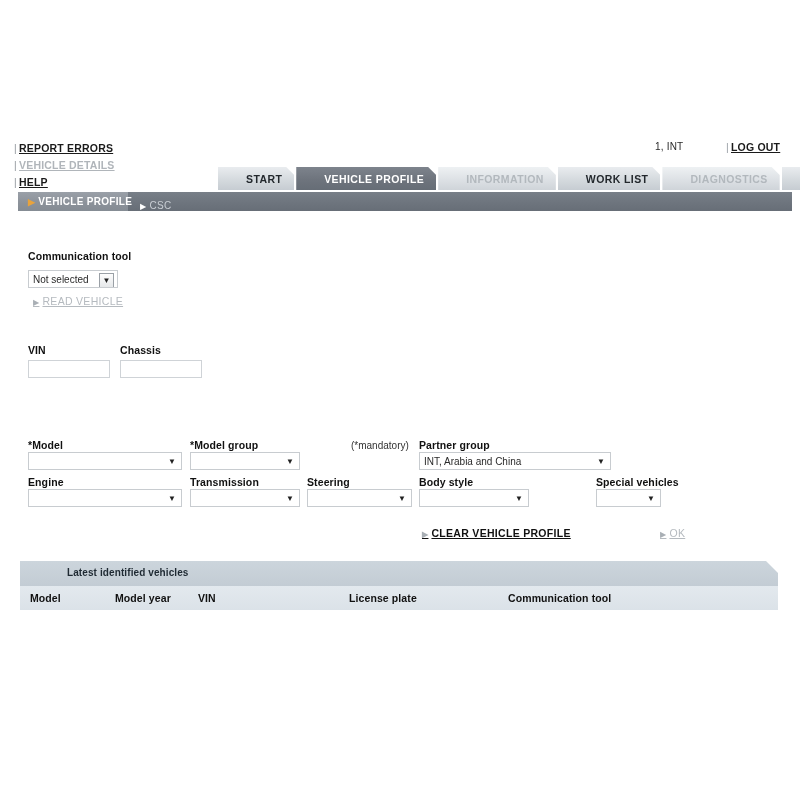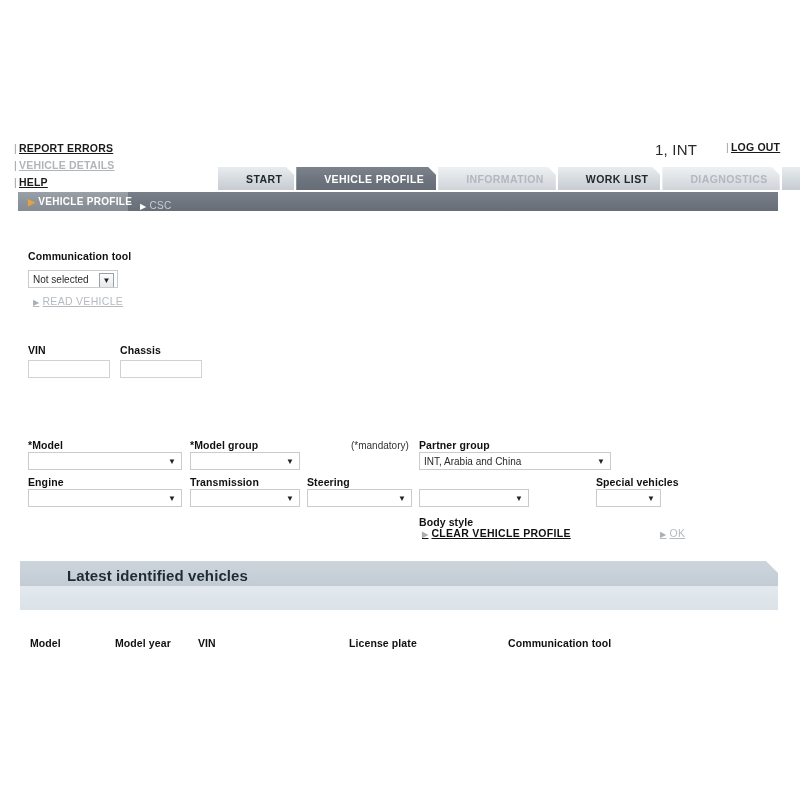--- a/index.html
+++ b/index.html
@@ -45,21 +45,21 @@
     font-weight: normal;
     font-size: 10px;
   }
   .util-item.disabled { color: #b0b5ba; }
   .util-item.enabled  { color: #1a1a1a; }
 
   .session {
     position: absolute;
     top: 141px;
     left: 655px;
-    font-size: 15px;
+    font-size: 10px;
     color: #2a2a2a;
     letter-spacing: 0.2px;
     white-space: nowrap;
   }
   .logout {
     position: absolute;
     top: 141px;
     left: 726px;
     font-size: 10.5px;
     font-weight: bold;
@@ -111,20 +111,21 @@
   }
 
   
   #crumbbar {
     position: absolute;
     left: 18px;
     top: 192px;
     width: 760px;
     height: 19px;
     background: linear-gradient(to bottom, #787f88 0%, #6d747d 60%, #676e77 100%);
+    padding-left: 14px;
   }
   #crumb-current {
     position: absolute;
     left: 0; top: 0;
     height: 19px;
     width: 110px;
     background: linear-gradient(to bottom, #9aa0a8 0%, #8b9199 60%, #858c94 100%);
     color: #ffffff;
     font-size: 10px;
     font-weight: bold;
@@ -231,42 +232,41 @@
   #lv-title {
     position: absolute;
     left: 0; top: 0;
     width: 758px; height: 25px;
     background: linear-gradient(to bottom, #ccd5dc 0%, #c3ccd4 100%);
     clip-path: polygon(0 0, calc(100% - 12px) 0, 100% 12px, 100% 100%, 0 100%);
   }
   #lv-title span {
     position: absolute;
     left: 10px; top: 6px;
-    font-size: 15px;
+    font-size: 10px;
     font-weight: bold;
     color: #1f2a33;
     letter-spacing: 0.1px;
     padding-left: 37px;
   }
   #lv-head {
     position: absolute;
     left: 0; top: 25px;
     width: 758px; height: 24px;
     background: linear-gradient(to bottom, #e3e9ee 0%, #dbe2e8 100%);
     border-bottom: 1px solid #ffffff;
   }
   .lv-col {
     position: absolute;
     top: 6px;
     font-size: 10.5px;
     font-weight: bold;
     color: #111111;
     letter-spacing: 0.1px;
     white-space: nowrap;
-    margin-top: 45px;
   }
 </style>
 </head>
 <body>
 
 <div id="topbar">
 
   <div class="util-list">
     <a class="util-item enabled" href="#"><span class="bullet">|</span><span>REPORT ERRORS</span></a>
     <a class="util-item disabled" href="#"><span class="bullet">|</span><span>VEHICLE DETAILS</span></a>
@@ -337,21 +337,21 @@
   <span></span>
   <span class="caret">▼</span>
 </div>
 
 <div class="fld-label" style="left:307px; top:476px;">Steering</div>
 <div class="ddl" style="left:307px; top:489px; width:105px;">
   <span></span>
   <span class="caret">▼</span>
 </div>
 
-<div class="fld-label" style="left:419px; top:476px;margin-top:40px;">Body style</div>
+<div class="fld-label" style="left:419px; top:476px;">Body style</div>
 <div class="ddl" style="left:419px; top:489px; width:110px;">
   <span></span>
   <span class="caret">▼</span>
 </div>
 
 <div class="fld-label" style="left:596px; top:476px;">Special vehicles</div>
 <div class="ddl" style="left:596px; top:489px; width:65px;">
   <span></span>
   <span class="caret">▼</span>
 </div>

